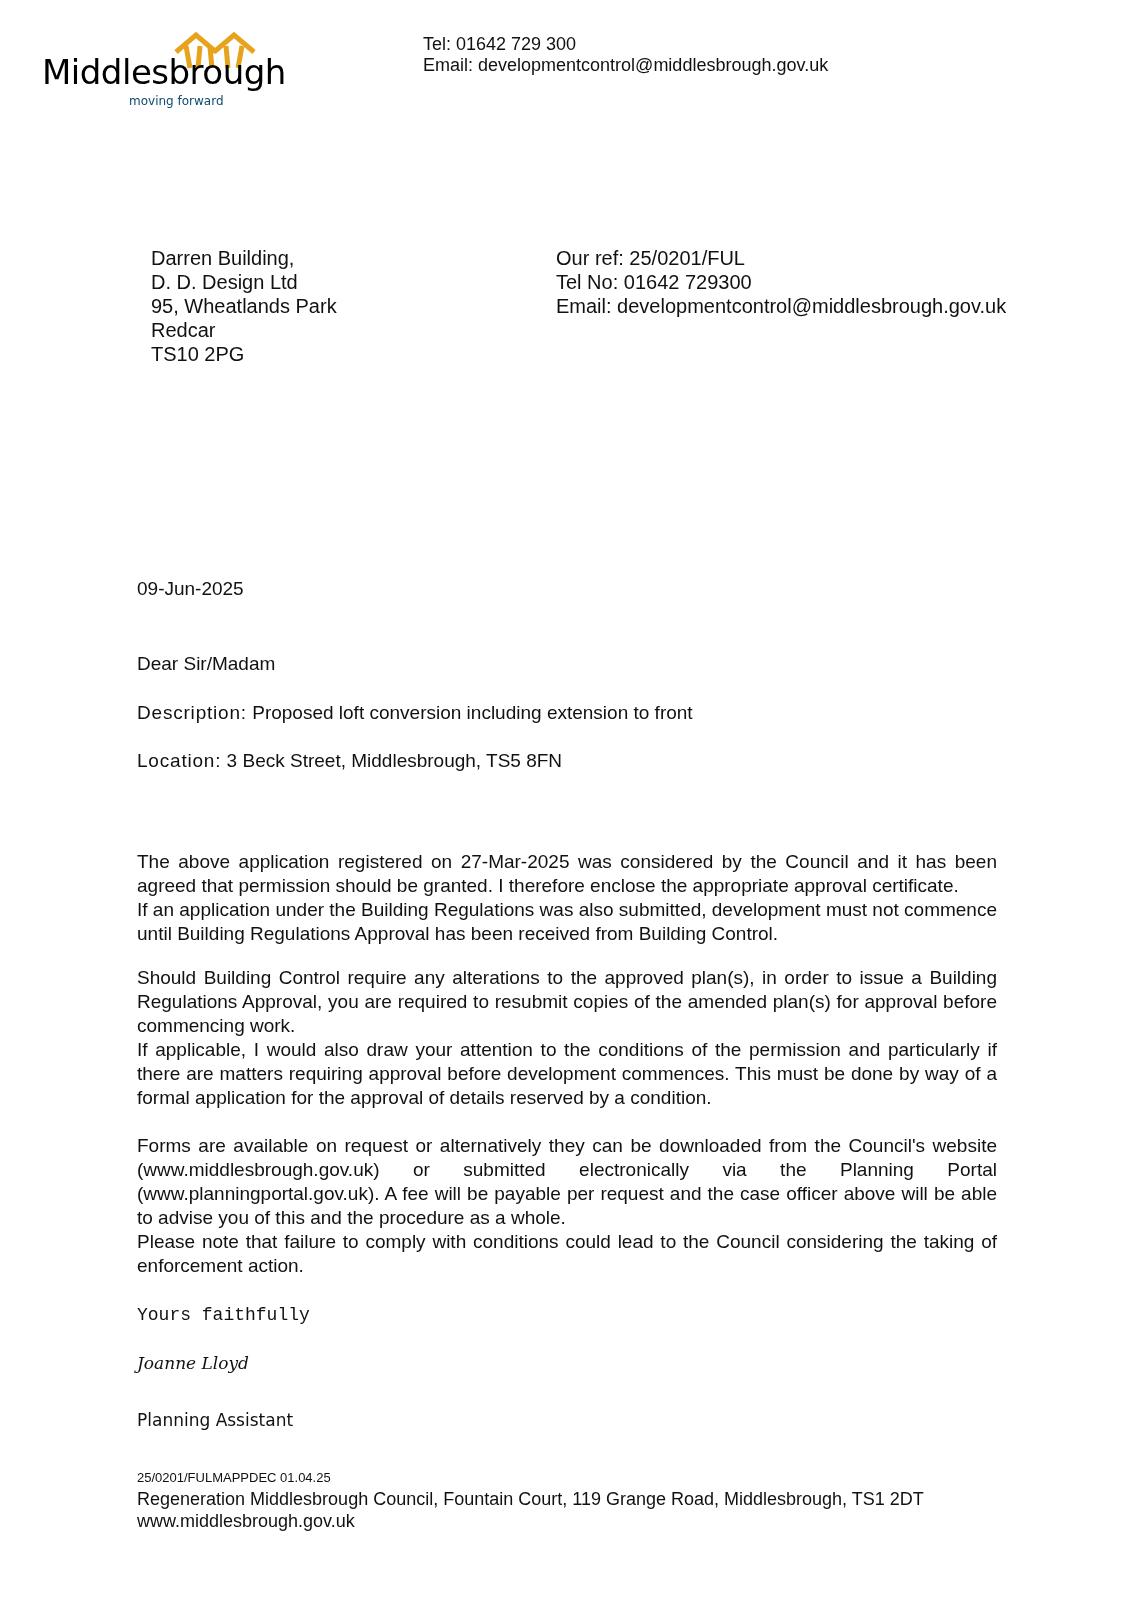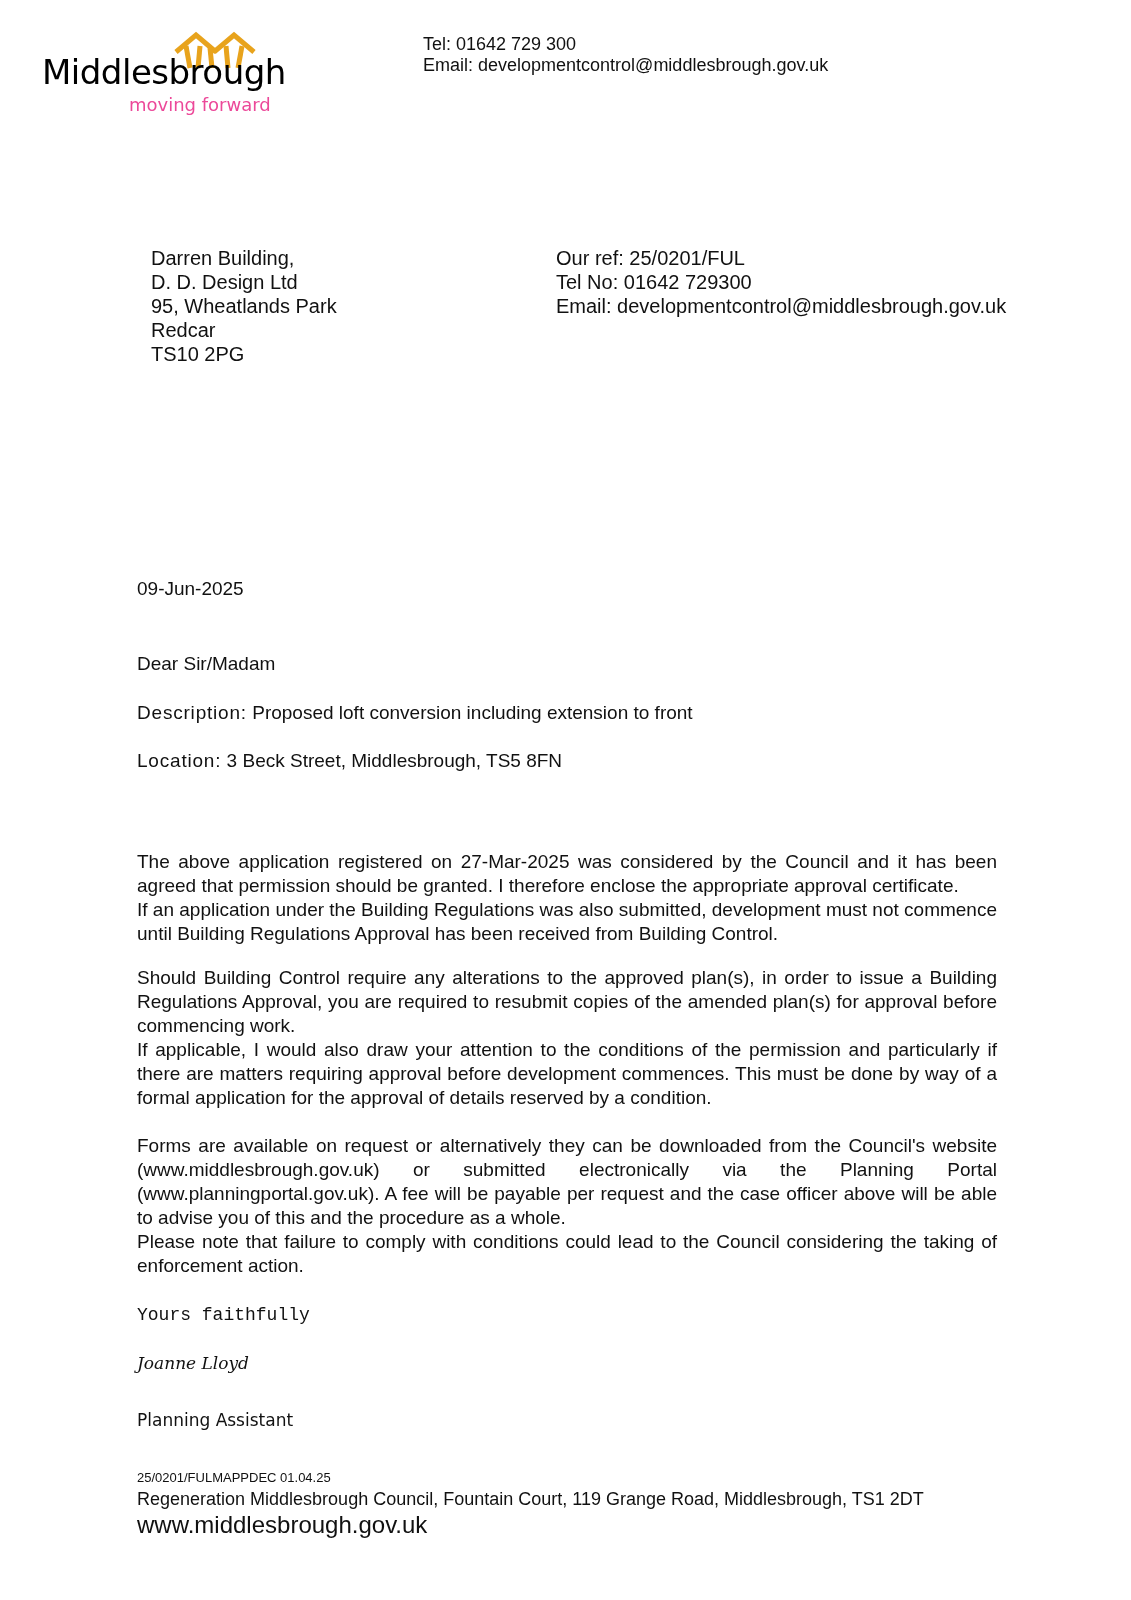--- a/index.html
+++ b/index.html
@@ -1,40 +1,40 @@
 <!DOCTYPE html>
 <html><head>
 <meta charset="utf-8">
 <style>
   html, body { margin:0; padding:0; background:#ffffff; }
   body { width:1131px; height:1600px; position:relative; overflow:hidden; color:#111; font-family:"Liberation Sans", sans-serif; }
   .abs { position:absolute; }
   .logo { left:38px; top:30px; width:270px; height:90px; }
   .logo-word { position:absolute; left:4px; top:22px; font-family:"DejaVu Sans", sans-serif; font-size:34px; color:#000000; letter-spacing:-0.5px; white-space:nowrap; }
-  .logo-tag { position:absolute; left:91px; top:64px; font-family:"DejaVu Sans", sans-serif; font-size:18px; color:#ec4899; white-space:nowrap; }
+  .logo-tag { position:absolute; left:91px; top:64px; font-family:"DejaVu Sans", sans-serif; font-size:12px; color:#0c4a6e; white-space:nowrap; }
   .logo-mark { position:absolute; left:134px; top:0px; }
   .hdr { left:423px; top:34px; font-size:18px; line-height:21px; }
   .hdr div, .addr div, .ref div { white-space:nowrap; }
   .addr { left:151px; top:246px; font-size:20px; line-height:24px; }
   .ref { left:556px; top:246px; font-size:20px; line-height:24px; }
   .date { left:137px; top:578px; font-size:19px; }
   .salut { left:137px; top:653px; font-size:19px; }
   .desc { left:137px; top:702px; font-size:19px; white-space:nowrap; }
   .loc { left:137px; top:750px; font-size:19px; white-space:nowrap; }
   .lbl { letter-spacing:0.8px; }
   .para { left:137px; width:860px; font-size:19px; line-height:24px; text-align:justify; }
   .p1 { top:822px;margin-top:28px; }
   .p2 { top:966px; }
   .p3 { top:1134px; }
   .close { left:137px; top:1305px; font-family:Liberation Mono, monospace; font-size:18px; }
   .sig { left:137px; top:1353px; font-family:"DejaVu Serif", serif; font-style:italic; font-size:17px; }
   .title { left:137px; top:1410px; font-family:"DejaVu Sans", sans-serif; font-size:17px; }
   .footref { left:137px; top:1470px; font-size:13px; }
   .foot1 { left:137px; top:1489px; font-size:18px; white-space:nowrap; }
-  .foot2 { left:137px; top:1511px; font-size:24px; }
+  .foot2 { left:137px; top:1511px; font-size:18px; }
 </style>
 </head>
 <body>
 
 <div class="abs logo">
   <svg class="logo-mark" width="100" height="40" viewBox="0 0 100 40">
     <g fill="none" stroke="#e8a31c" stroke-width="5" stroke-linejoin="miter">
       <polyline points="4,22 24,5 44,22"></polyline>
       <polyline points="42,22 62,5 82,22"></polyline>
       <line x1="14" y1="16" x2="18" y2="38"></line>

